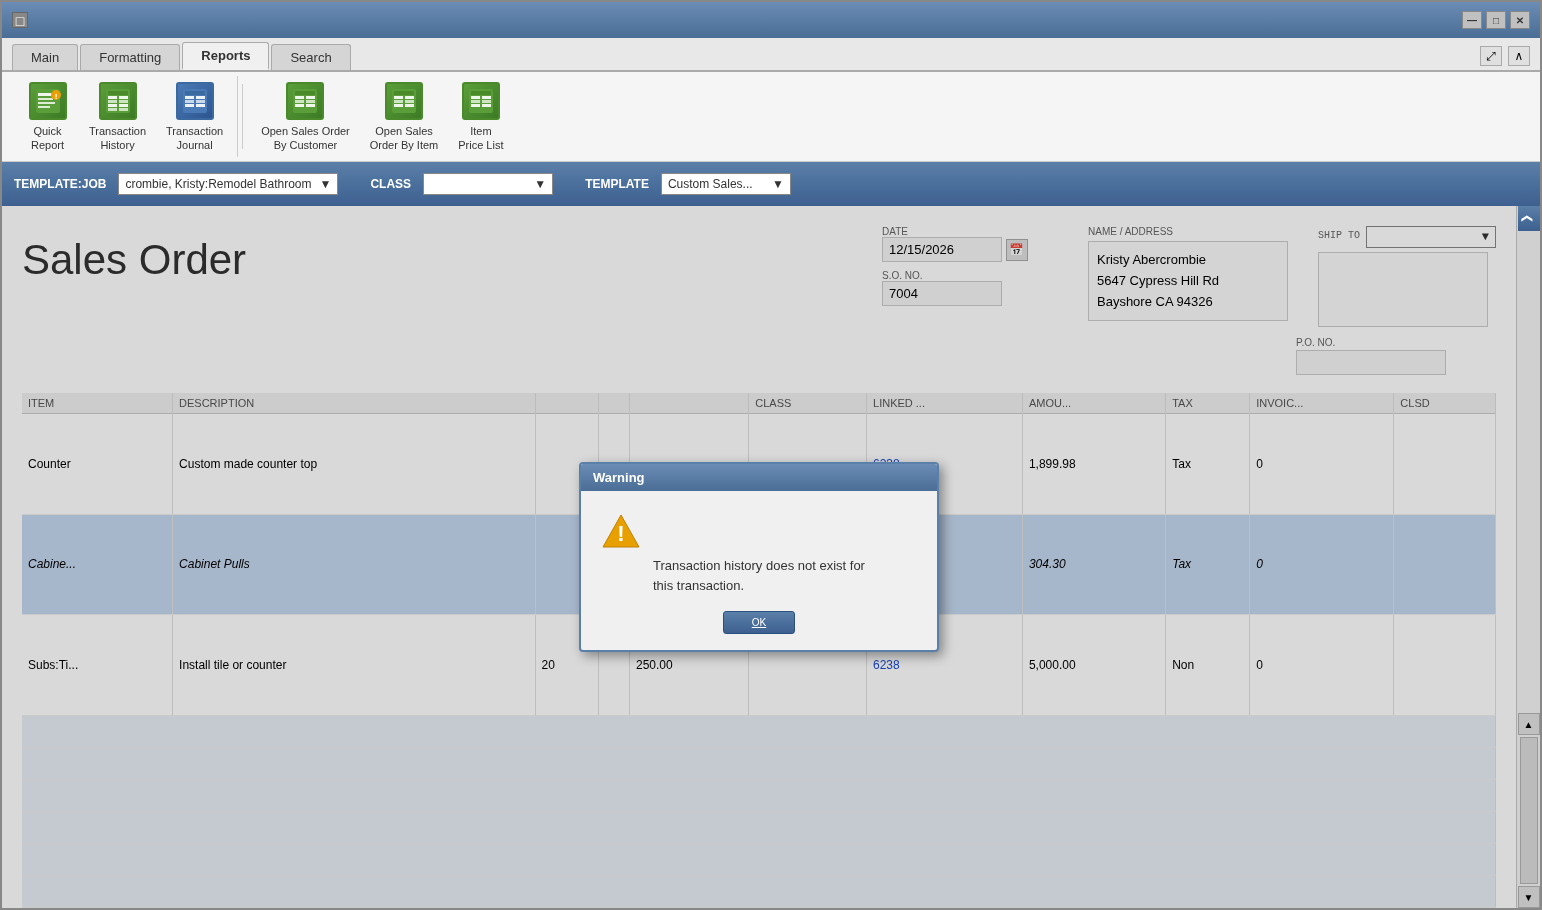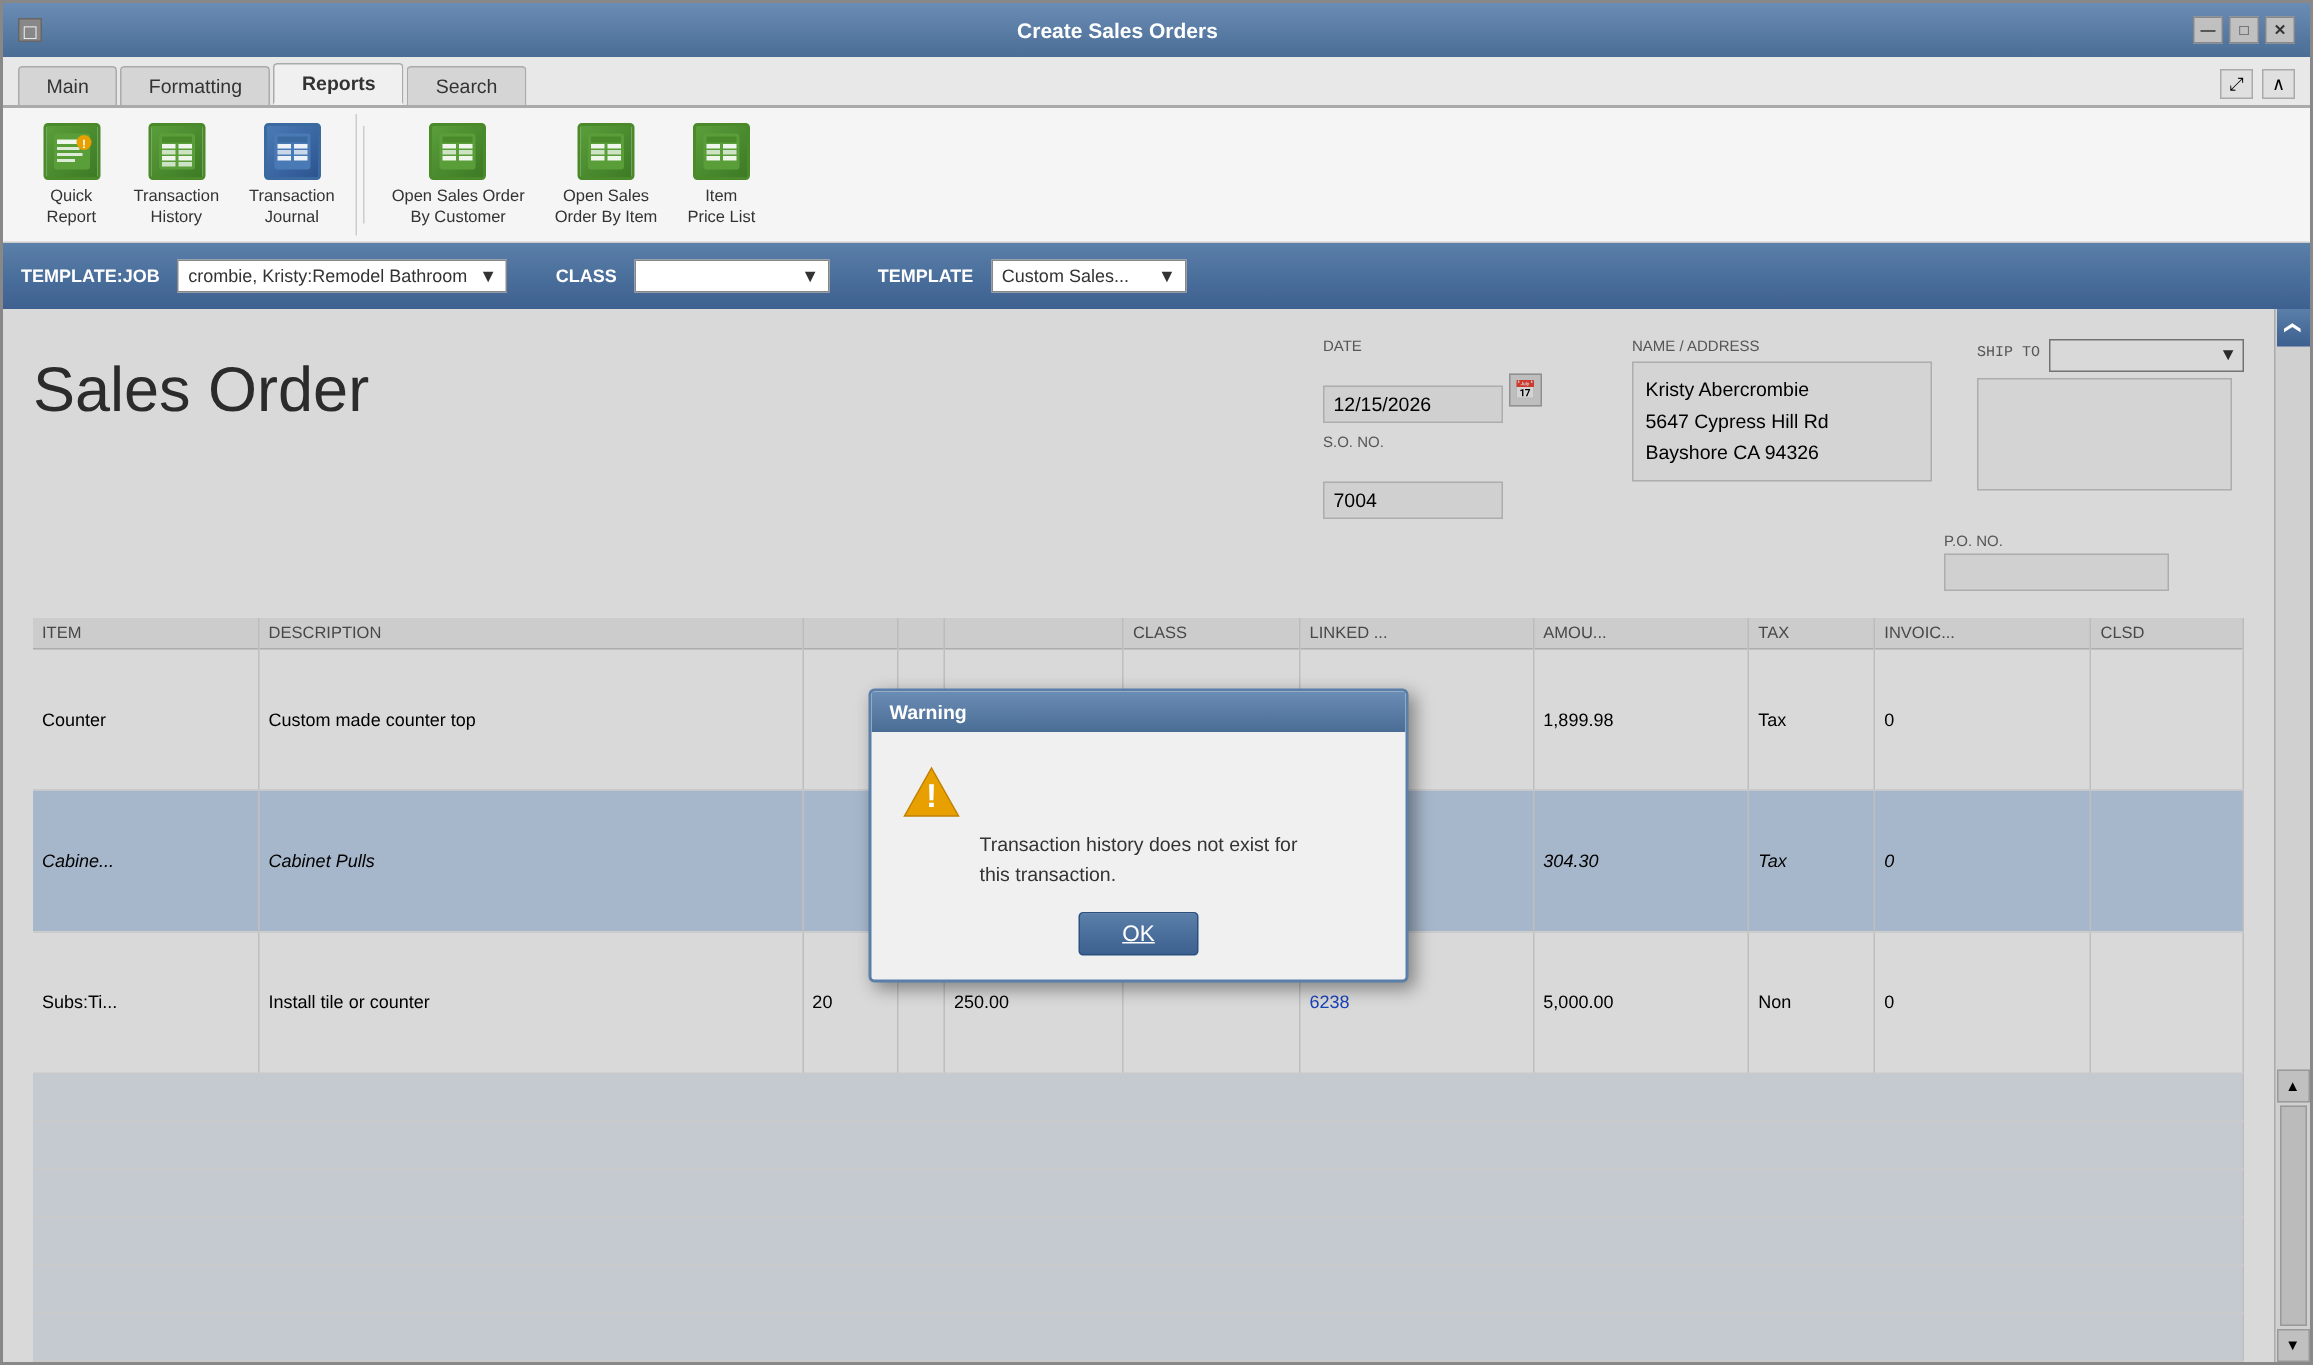--- a/index.html
+++ b/index.html
@@ -230,21 +230,20 @@
       text-transform: uppercase;
       width: 60px;
     }
 
     .field-input {
       background: #f5f5f5;
       border: 1px solid #ccc;
       padding: 4px 6px;
       font-size: 13px;
       width: 140px;
-      margin-top: 20px;
     }
 
     .date-input-wrap {
       display: flex;
       align-items: center;
       gap: 4px;
     }
 
     .cal-icon {
       width: 22px; height: 22px;
@@ -443,21 +442,21 @@
       display: flex;
       justify-content: center;
       padding: 0 20px 16px 20px;
     }
 
     .ok-btn {
       background: linear-gradient(to bottom, #5a7fa8, #3d6090);
       color: white;
       border: 1px solid #2a5080;
       padding: 5px 28px;
-      font-size: 15px;
+      font-size: 10px;
       cursor: pointer;
       border-radius: 3px;
       text-decoration: underline;
     }
 
     .po-row {
       display: flex;
       justify-content: flex-end;
       margin-bottom: 8px;
       padding-right: 30px;
@@ -465,21 +464,20 @@
   </style>
 </head>
 <body>
 
 <div class="window">
 
   <div class="title-bar">
     <div class="title-bar-left">
       <span class="title-bar-icon">□</span>
     </div>
-    <span class="title-bar-title">Create Sales Orders</span>
     <div class="title-bar-controls">
       <div class="title-bar-btn">—</div>
       <div class="title-bar-btn">□</div>
       <div class="title-bar-btn">✕</div>
     </div>
   </div>
 
   <div class="tab-bar">
     <div class="tab">Main</div>
     <div class="tab">Formatting</div>

